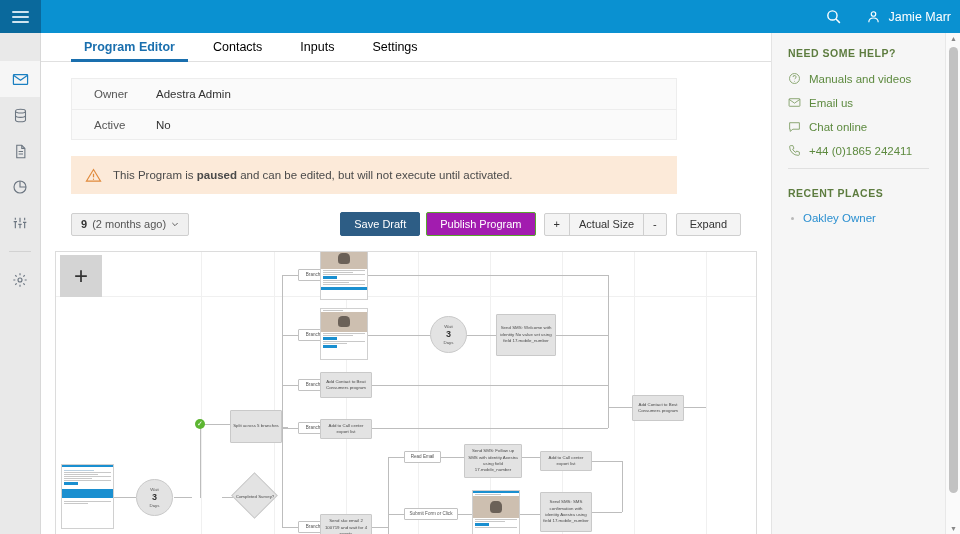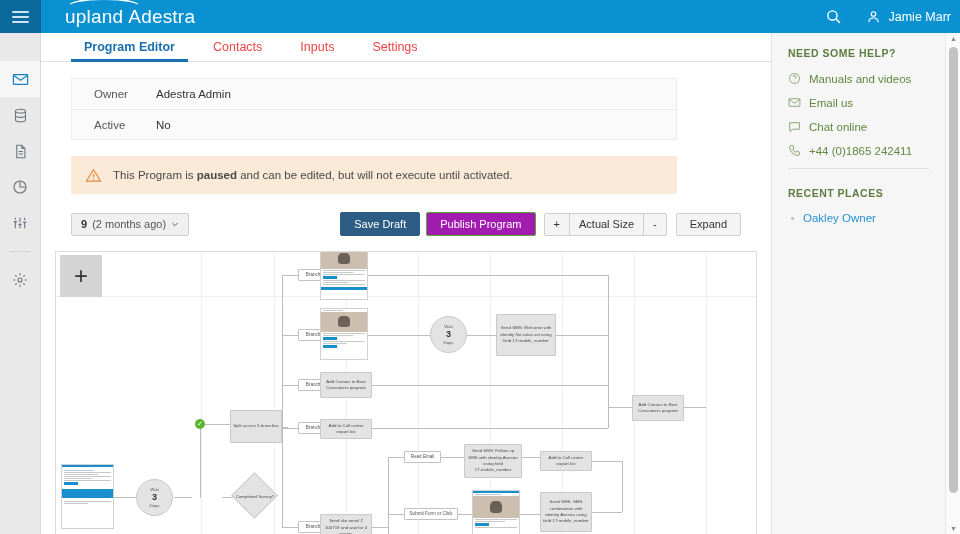--- a/index.html
+++ b/index.html
@@ -57,21 +57,21 @@
   
   .main {
     position: absolute; left: 41px; top: 33px; width: 730px; height: 501px;
     background: #fff;
   }
   .tabs {
     display: flex; gap: 12px; padding-left: 30px; border-bottom: 1px solid #e0e0e0;
     height: 29px; align-items: flex-end;
   }
   .tab {
-    font-size: 12.5px; color: #ef4444; padding: 0 13px 7px 13px; position: relative; font-weight: 400;
+    font-size: 12.5px; color: #000000; padding: 0 13px 7px 13px; position: relative; font-weight: 400;
   }
   .tab.active { color: #1a6fae; font-weight: bold; }
   .tab.active:after {
     content: ""; position: absolute; left: 0; right: 0; bottom: -1px; height: 3px; background: #1a6fae;
   }
 
   
   .info-card {
     margin: 16px 30px 0 30px; background: #fafafa; border: 1px solid #ededed;
     width: 606px;
@@ -267,25 +267,20 @@
           <svg width="16" height="16" viewBox="0 0 24 24" fill="none" stroke="currentColor" stroke-width="1.7">
             <circle cx="12" cy="12" r="3"></circle>
             <path d="M12 2v3M12 19v3M2 12h3M19 12h3M4.9 4.9l2.1 2.1M17 17l2.1 2.1M19.1 4.9L17 7M7 17l-2.1 2.1"></path>
           </svg>
         </span>
       </div>
     </div>
   </div>
 
   <div class="header">
-    <div class="brand">
-      <span class="swoosh"></span>
-      <span class="up">upland</span>
-      <span class="ad">Adestra</span>
-    </div>
     <div class="header-right">
       <span>
         <svg width="17" height="17" viewBox="0 0 24 24" fill="none" stroke="#fff" stroke-width="2">
           <circle cx="10.5" cy="10.5" r="6.5"></circle>
             <path d="M15.5 15.5L21 21"></path>
         </svg>
       </span>
       <span class="hdr-user">
         <span>
           <svg width="15" height="15" viewBox="0 0 24 24" fill="none" stroke="#fff" stroke-width="1.9">

